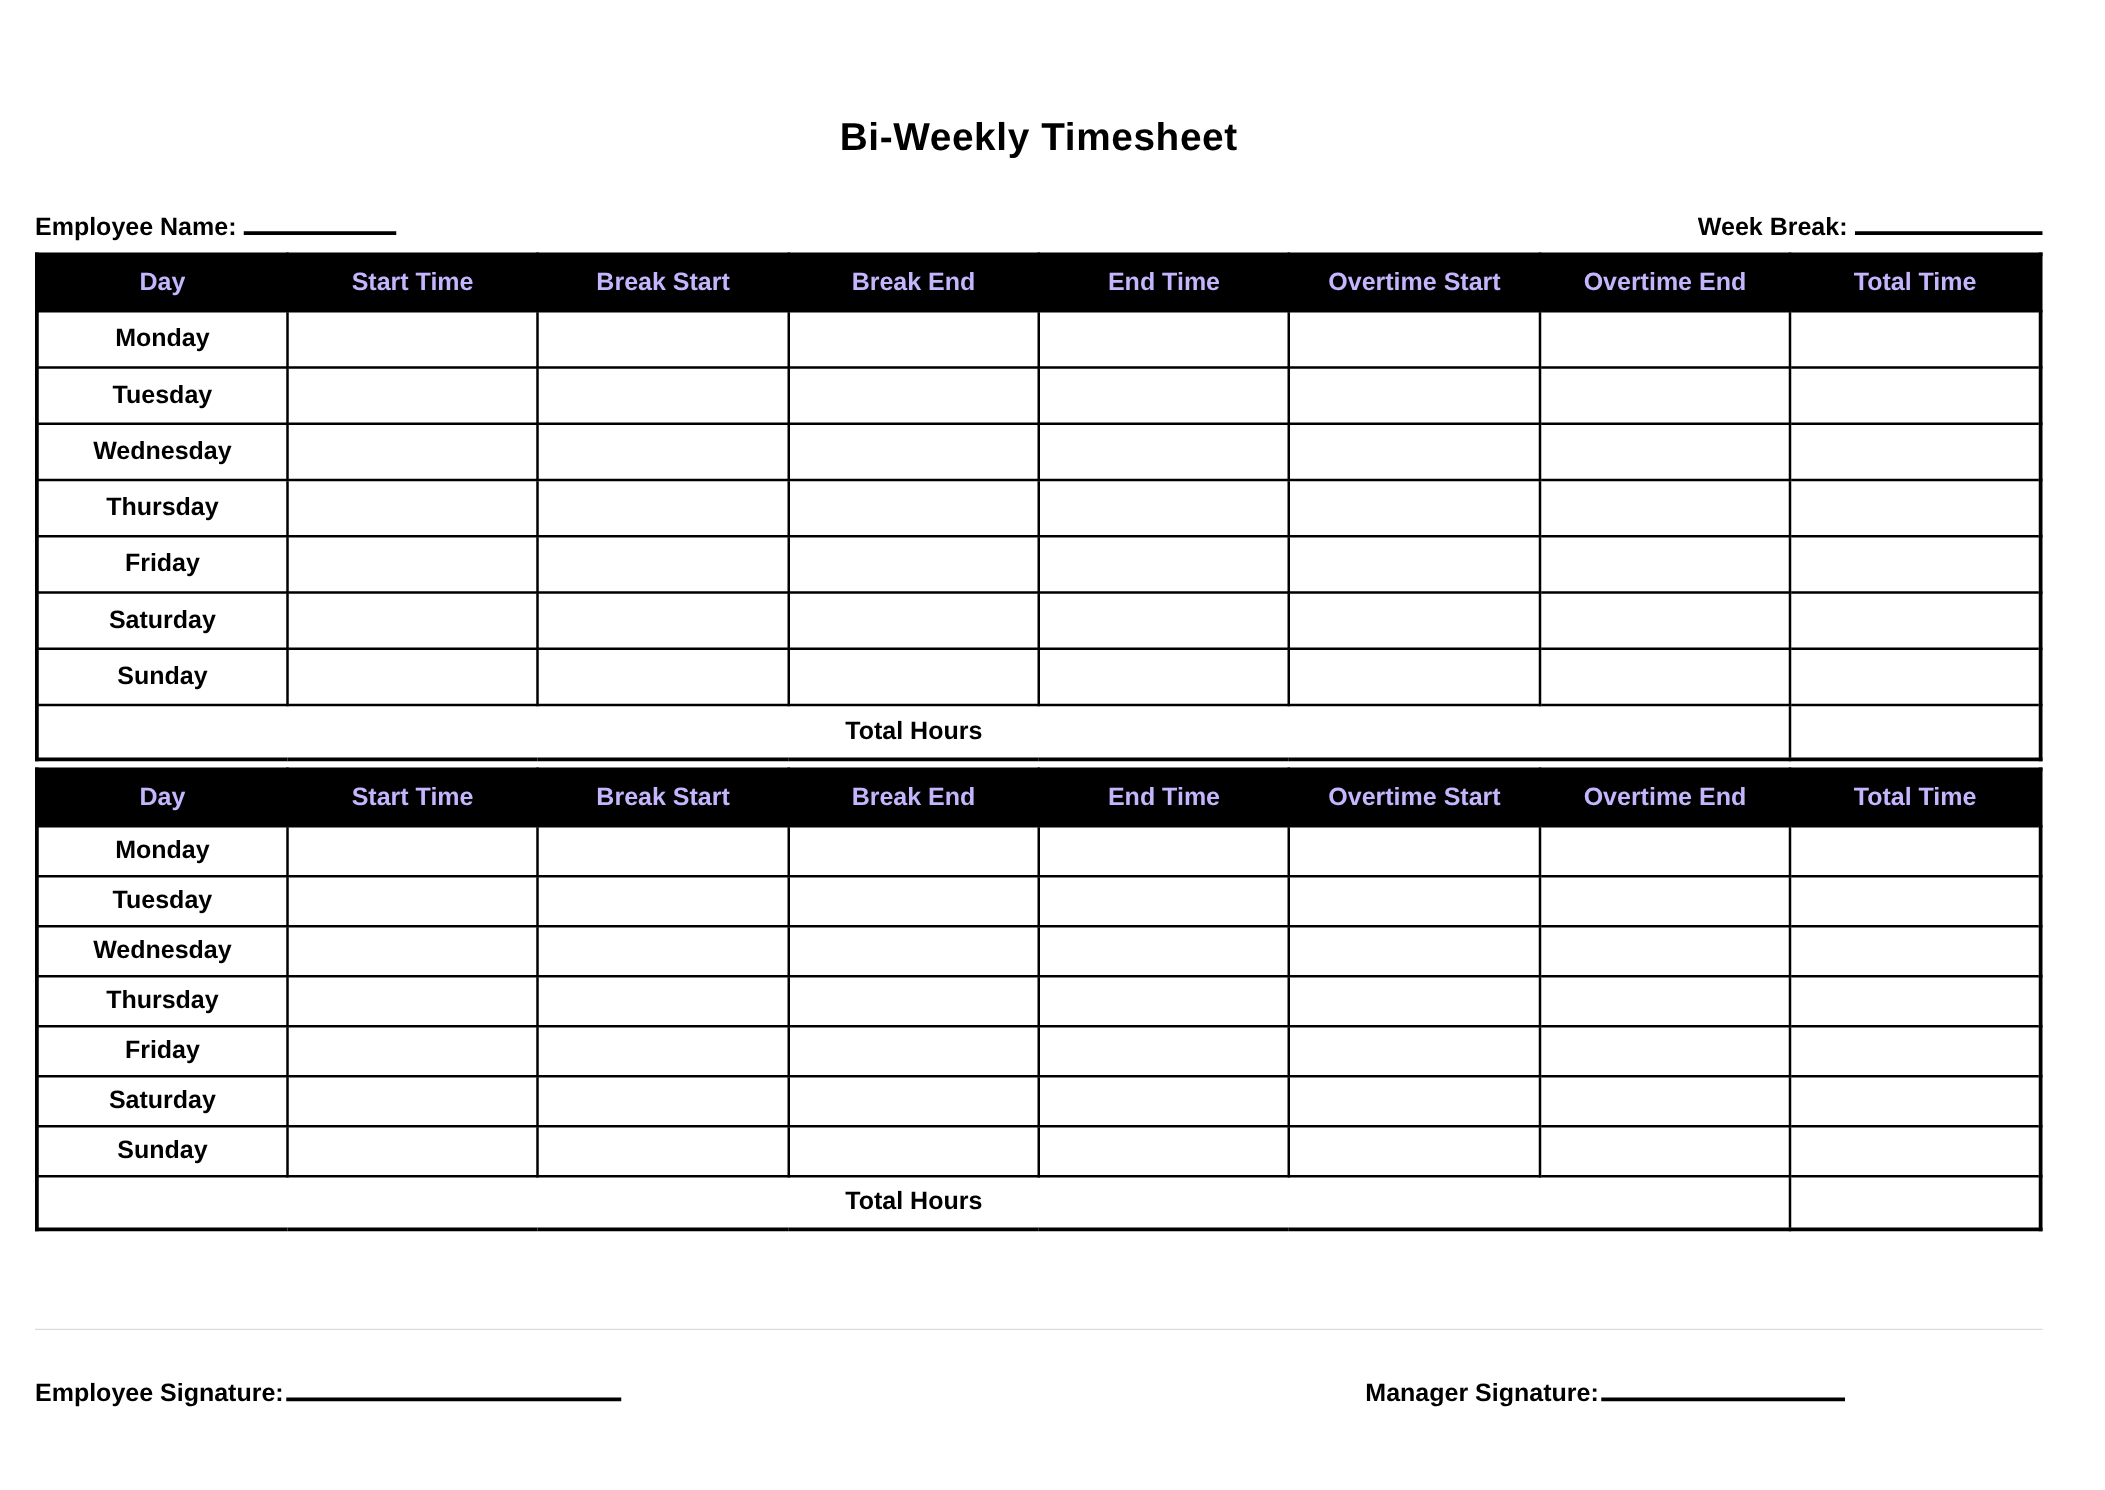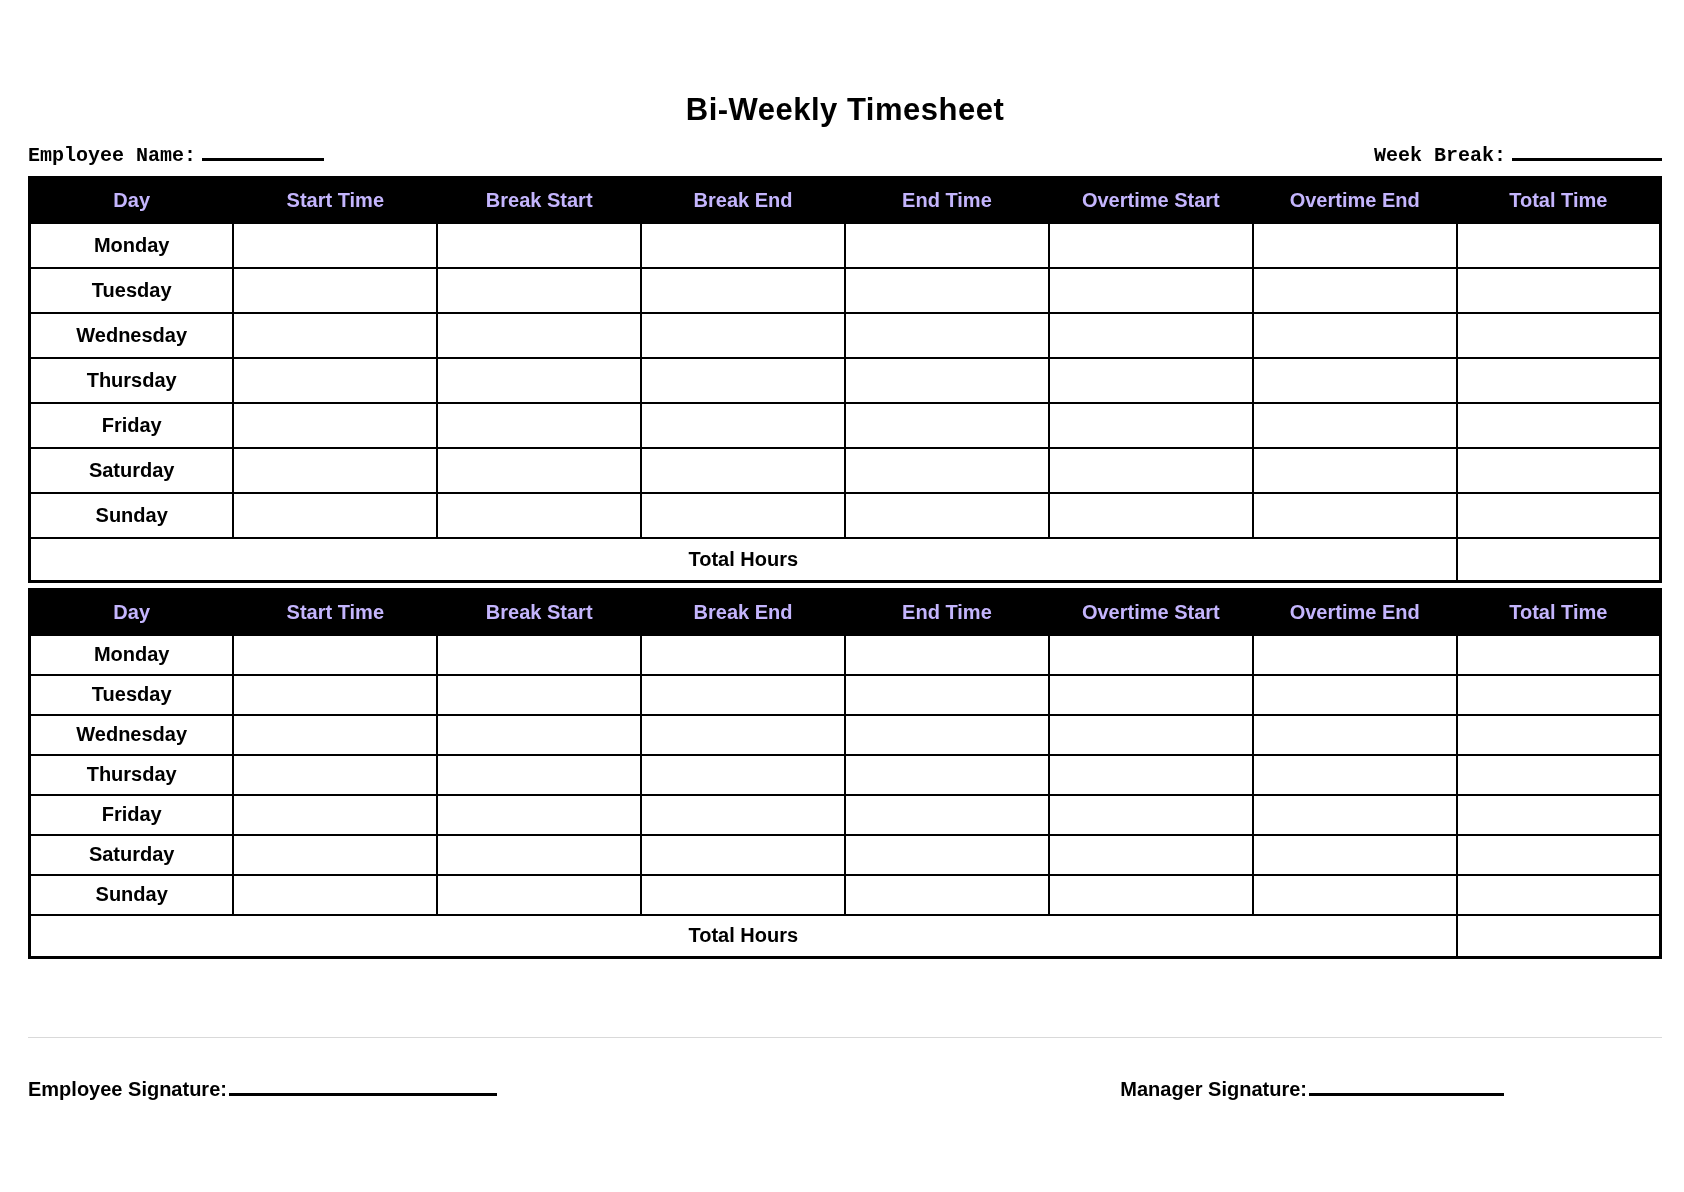--- a/index.html
+++ b/index.html
@@ -5,39 +5,38 @@
   * { box-sizing: border-box; }
   html, body {
     margin: 0; padding: 0;
     background: #ffffff;
     font-family: "Liberation Sans", sans-serif;
     color: #000000;
   }
   body { width: 1684px; height: 1192px; overflow: hidden; }
   .page {
     width: 1684px; height: 1056px;
-    padding: 92px 22px 0 28px;
+    padding: 92px 50px 0 28px;
     position: relative;
   }
   .title {
     margin: 0 0 0 0;
     text-align: center;
     font-size: 31px;
     font-weight: 700;
     letter-spacing: 0.5px;
   }
   .meta-row {
     display: flex;
     justify-content: space-between;
     align-items: flex-end;
-    margin-top: 17px;
+    margin-top: 43px;
     font-size: 20px;
     font-weight: 700;
     line-height: 1.1;
-    font-family: Liberation Mono, monospace;
   }
   .blank {
     display: inline-block;
     border-bottom: 3px solid #000;
     height: 16px;
     vertical-align: baseline;
     margin-left: 6px;
   }
   .blank.w-employee { width: 122px; }
   .blank.w-week { width: 150px; }

